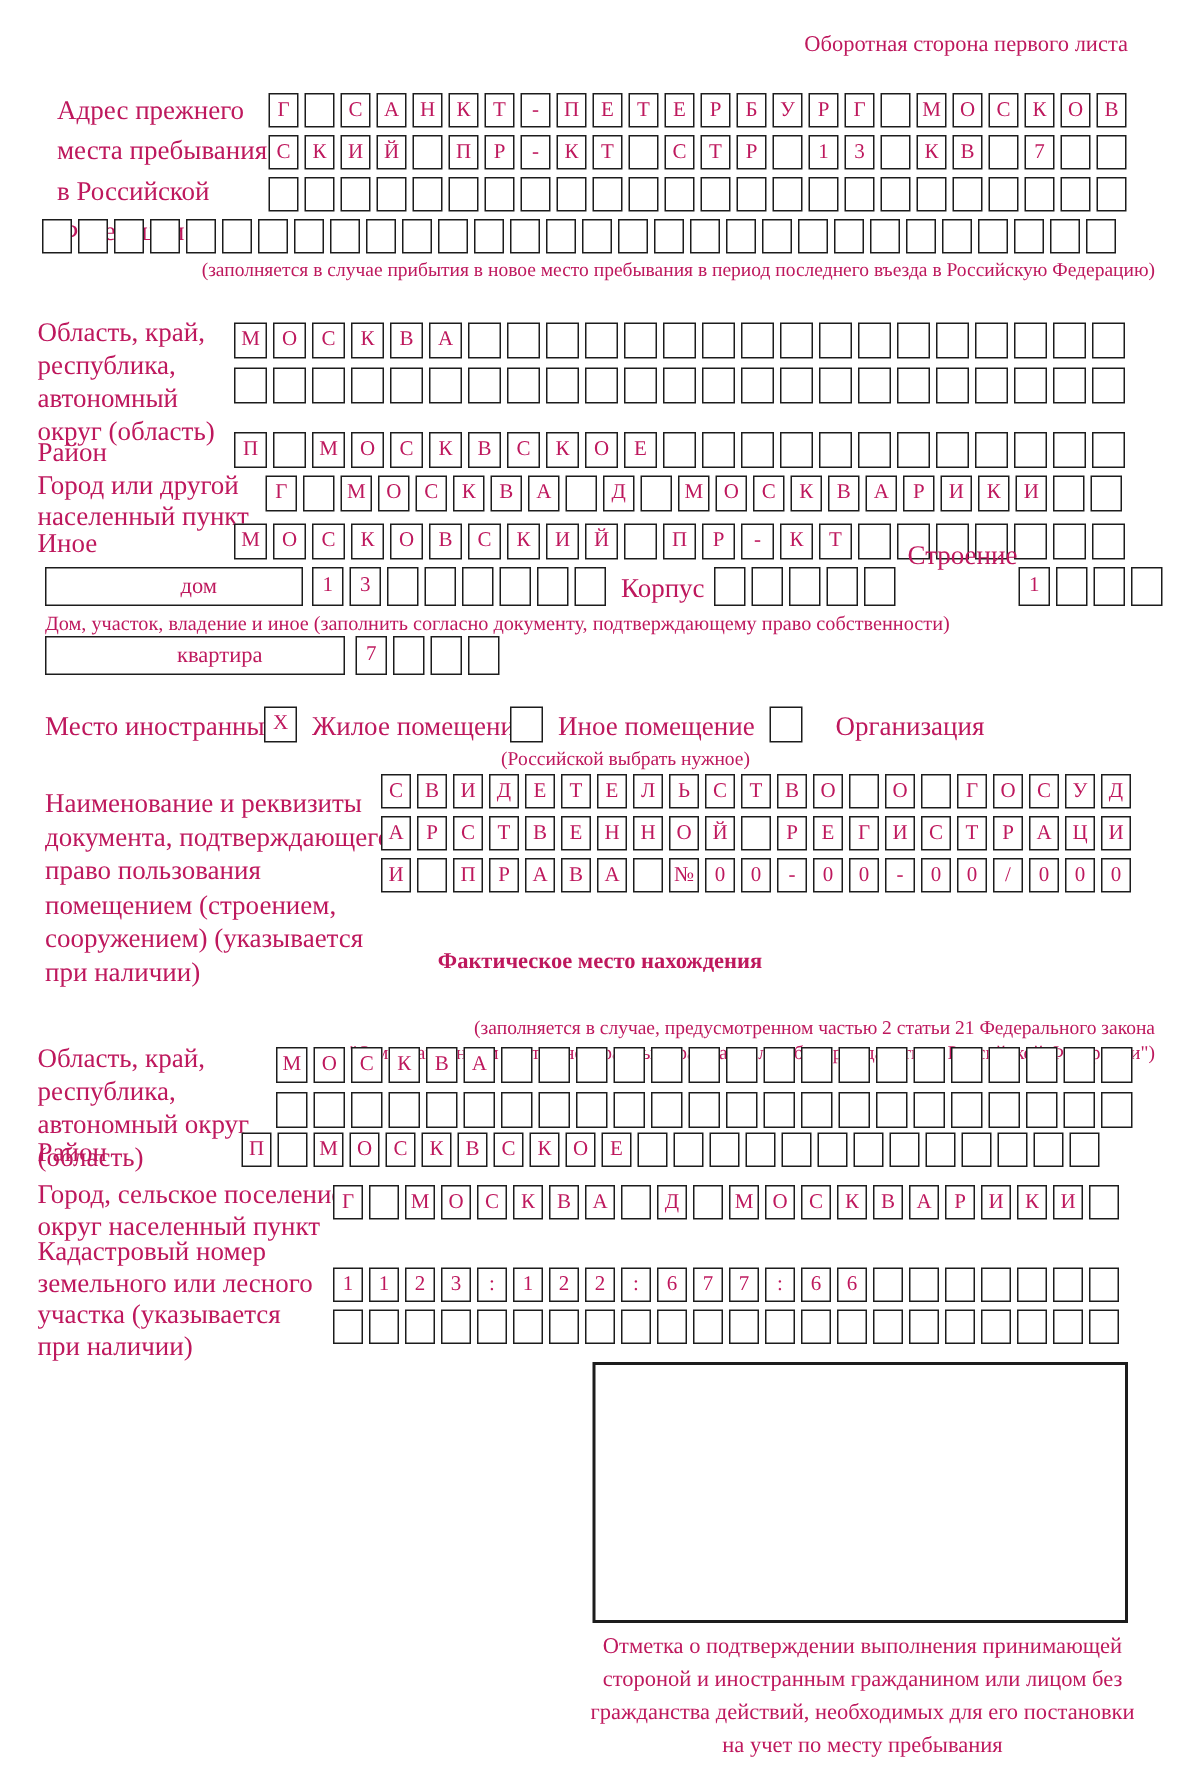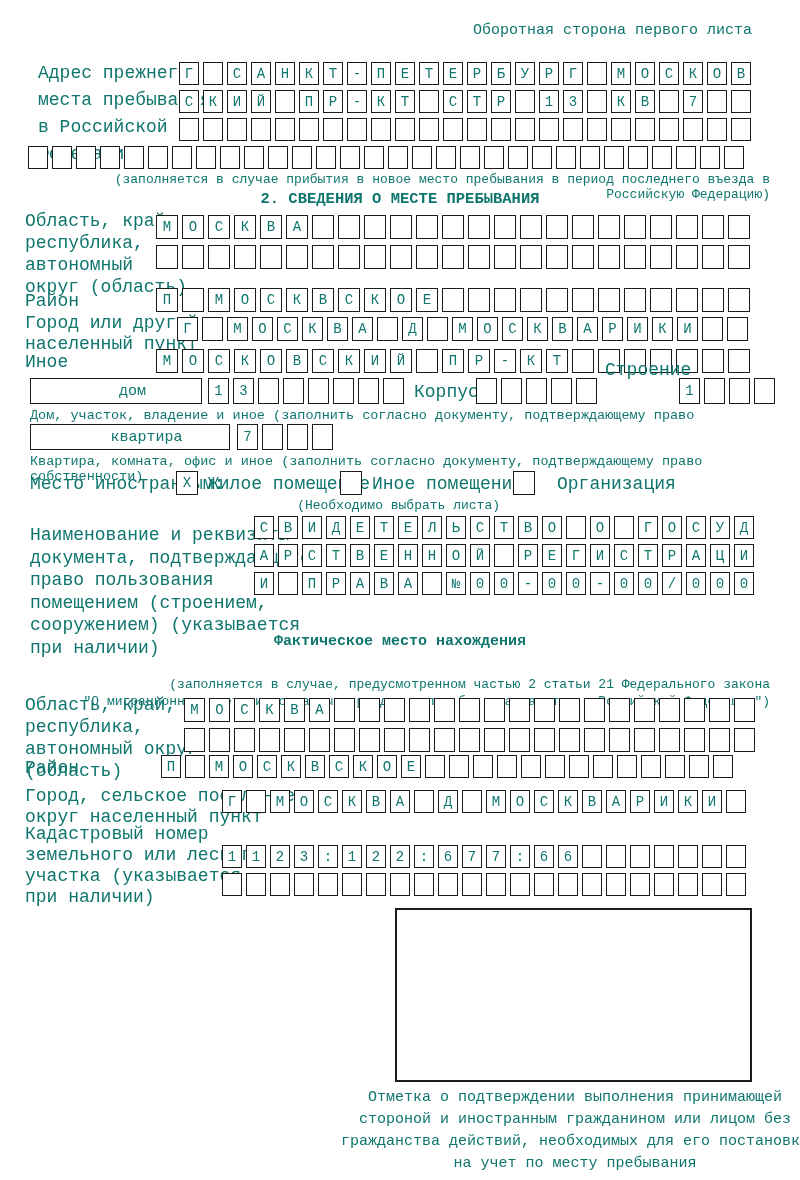--- a/index.html
+++ b/index.html
@@ -1,18 +1,18 @@
 <!DOCTYPE html>
 <html><head>
 <meta charset="utf-8">
 <style>
   html,body{margin:0;padding:0;background:#fff;}
   .page{
     position:relative;width:800px;height:1180px;background:#fff;
-    font-family:Liberation Mono, monospace;color:#0f766e;
+    font-family:Liberation Serif, serif;color:#be185d;
     overflow:hidden;
   }
   .abs{position:absolute;}
   .lbl{font-size:18px;line-height:22px;white-space:pre-line;}
   .lbl-lh27{line-height:27px;}
   .lbl-lh21{line-height:21px;}
   .lbl-lh225{line-height:22.5px;margin-top:12px;}
   .note{font-size:13px;text-align:right;}
   .title{font-size:15.5px;font-weight:bold;text-align:center;}
   .cellrow{display:flex;gap:4px;}
@@ -154,21 +154,20 @@
       <div class="cell"></div>
       <div class="cell"></div>
       <div class="cell"></div>
       <div class="cell"></div>
       <div class="cell"></div>
       <div class="cell"></div>
     </div>
 
   <div class="abs note" style="left:30px;top:172px;width:740px;">(заполняется в случае прибытия в новое место пребывания в период последнего въезда в Российскую Федерацию)</div>
 
-  <div class="abs title" style="left:0;top:190px;width:800px;">2. СВЕДЕНИЯ О МЕСТЕ ПРЕБЫВАНИЯ</div>
 
   <div class="abs lbl" style="left:25px;top:210px;">Область, край,
 республика,
 автономный
 округ (область)</div>
   <div class="abs cellrow pw22" style="left:156px;top:215px;">
       <div class="cell">М</div>
       <div class="cell">О</div>
       <div class="cell">С</div>
       <div class="cell">К</div>
@@ -330,31 +329,30 @@
   <div class="abs" style="left:30px;top:408px;font-size:13.5px;">Дом, участок, владение и иное (заполнить согласно документу, подтверждающему право собственности)</div>
 
   <div class="abs wide-box" style="left:30px;top:424px;width:200px;">квартира</div>
   <div class="abs cellrow pw21 ph26" style="left:237px;top:424px;">
       <div class="cell">7</div>
       <div class="cell"></div>
       <div class="cell"></div>
       <div class="cell"></div>
     </div>
 
-  <div class="abs" style="left:30px;top:454px;font-size:13.5px;">Квартира, комната, офис и иное (заполнить согласно документу, подтверждающему право собственности)</div>
 
   <div class="abs lbl" style="left:30px;top:473px;">Место иностранным:</div>
   <div class="abs checkbox" style="left:176px;top:471px;">X</div>
   <div class="abs lbl" style="left:208px;top:473px;">Жилое помещение</div>
   <div class="abs checkbox" style="left:340px;top:471px;"></div>
   <div class="abs lbl" style="left:372px;top:473px;">Иное помещение</div>
   <div class="abs checkbox" style="left:513px;top:471px;"></div>
   <div class="abs lbl" style="left:557px;top:473px;">Организация</div>
 
-  <div class="abs note" style="left:180px;top:498px;width:320px;">(Необходимо выбрать листа)</div>
+  <div class="abs note" style="left:180px;top:498px;width:320px;">(Российской выбрать нужное)</div>
 
   <div class="abs lbl lbl-lh225" style="left:30px;top:512px;">Наименование и реквизиты
 документа, подтверждающего
 право пользования
 помещением (строением,
 сооружением) (указывается
 при наличии)</div>
   <div class="abs cellrow" style="left:254px;top:516px;">
       <div class="cell">С</div>
       <div class="cell">В</div>

